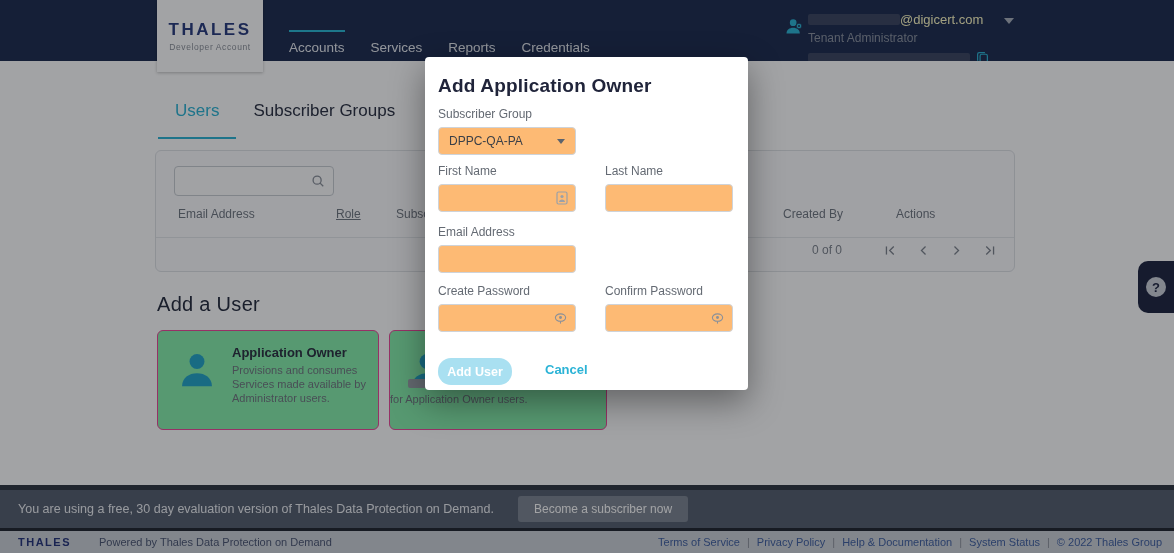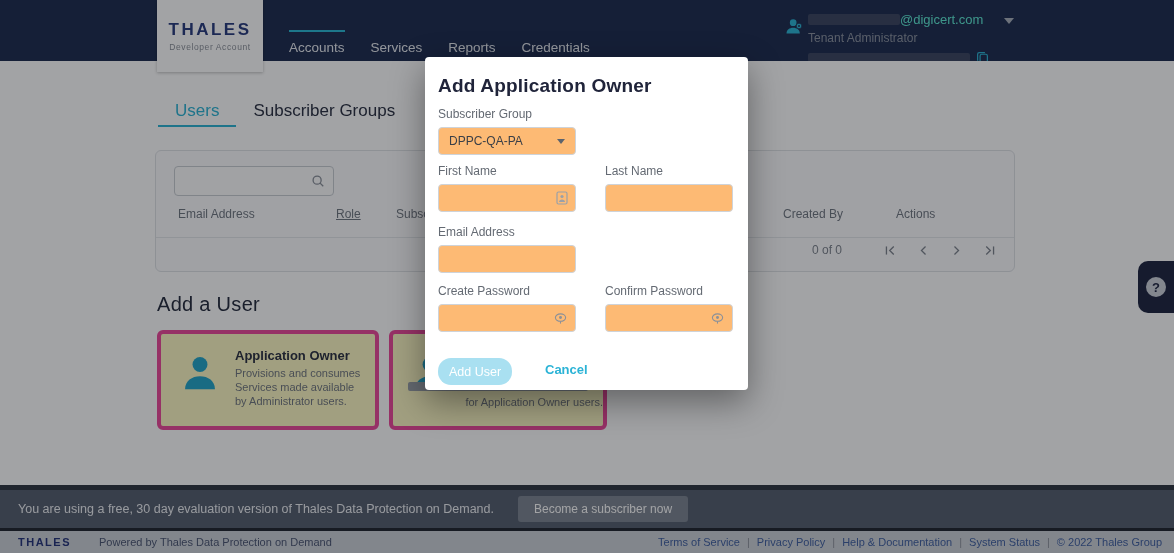--- a/index.html
+++ b/index.html
@@ -24,31 +24,31 @@
   .nav-item { position:relative; padding-top:12px; font-size:13.5px; color:#e6e9ef; cursor:pointer; }
   .nav-item .nav-bar { position:absolute; left:0; top:2px; width:100%; height:2px; background:transparent; }
   .nav-item.active .nav-bar { background:#29b8d4; }
 
   .userbox { position:absolute; left:784px; top:12px; }
   .user-person { position:absolute; left:0; top:4px; width:20px; height:20px; }
   .user-col { position:absolute; left:24px; top:0; width:300px; }
   .user-row1 { display:flex; align-items:center; gap:0; height:15px; }
   .redact { background:#3a4560; border-radius:2px; }
   .redact.light { background:#9aa0a8; }
-  .user-email { color:#5eead4; font-size:13px; }
+  .user-email { color:#fef9c3; font-size:13px; }
   .user-role { color:#8b92a0; font-size:12px; margin-top:4px; }
   .user-row3 { display:flex; align-items:center; gap:6px; margin-top:6px; }
   .caret-down { position:absolute; left:220px; top:6px; width:0; height:0;
     border-left:5px solid transparent; border-right:5px solid transparent; border-top:6px solid #aab0bc; }
 
   
   .content { position:absolute; left:0; top:61px; width:1174px; height:429px; background:#ffffff; }
 
   .tabs { position:absolute; left:158px; top:40px; display:flex; }
-  .tab { padding:0 17px 4px 17px; font-size:17px; cursor:pointer; color:#2a3042; border-bottom:2px solid transparent; }
+  .tab { padding:0 17px 16px 17px; font-size:17px; cursor:pointer; color:#2a3042; border-bottom:2px solid transparent; }
   .tab.active { color:#2bb3d4; border-bottom-color:#2bb3d4; }
 
   .table-card {
     position:absolute; left:155px; top:89px; width:860px; height:122px;
     background:#fcfcfd; border:1px solid #dfe2e6; border-radius:6px;
   }
   .search-box {
     position:absolute; left:18px; top:15px; width:160px; height:30px;
     border:1px solid #c9cdd2; border-radius:4px; background:#fdfdfe;
     display:flex; align-items:center; justify-content:flex-end; padding:0 8px;
@@ -57,31 +57,31 @@
   .th { position:absolute; top:4px; white-space:nowrap; }
   .th.c0 { left:22px; } .th.c1 { left:180px;text-decoration:underline; } .th.c2 { left:240px; } .th.c3 { left:627px; } .th.c4 { left:740px; }
   .table-divider { position:absolute; left:0; top:86px; width:100%; height:1px; background:#e4e7ea; }
   .pagination { position:absolute; right:18px; top:92px; display:flex; align-items:center; gap:20px; color:#7d838d; font-size:12px; }
   .pg-btn { display:flex; align-items:center; cursor:pointer; }
   .pg-count { margin-right:22px;text-align:center; }
 
   .add-title { position:absolute; left:157px; top:232px; font-size:20px; color:#252b3d; font-weight:500; letter-spacing:.3px; }
 
   .user-card {
-    position:absolute; top:269px; height:100px; background:#fef9c3;
-    border:4px solid #ec4899; border-radius:6px; cursor:pointer;
+    position:absolute; top:269px; height:100px; background:#86efac;
+    border:1px solid #ec4899; border-radius:6px; cursor:pointer;
   }
   .user-card.c1 { left:157px; width:222px; }
   .user-card.c2 { left:389px; width:218px; }
   .card-icon { position:absolute; left:16px; top:16px; width:46px; height:46px; }
   .card-body { position:absolute; left:74px; top:14px; right:8px; }
   .card-title { font-size:13px; font-weight:bold; color:#2b3040; margin-bottom:3px; }
   .card-desc { font-size:11px; line-height:14px; color:#70767f; }
   .card2-redact { position:absolute; left:50%; transform:translateX(-50%); top:48px; width:180px; height:9px; }
-  .card2-text { position:absolute; left:0; right:0; top:62px; text-align:right; font-size:11px; color:#70767f; }
+  .card2-text { position:absolute; left:0; right:0; top:62px; text-align:left; font-size:11px; color:#70767f; }
 
   .help-widget {
     position:absolute; right:0; top:200px; width:36px; height:52px;
     background:#1d2440; border-radius:10px 0 0 10px; display:flex; align-items:center; justify-content:center;
     cursor:pointer; z-index:6;
   }
   .help-circle { width:20px; height:20px; border-radius:50%; background:#cdd2da; color:#1d2440;
     font-size:13px; font-weight:bold; display:flex; align-items:center; justify-content:center; }
 
   
@@ -111,21 +111,21 @@
   }
   .modal-title { position:absolute; left:13px; top:18px; font-size:19px; font-weight:600; color:#20243a; letter-spacing:.2px; }
   .m-label { position:absolute; font-size:12px; color:#646a73; }
   .m-input { position:absolute; height:28px; border:1px solid #ced3d9; border-radius:4px; background:#fdba74;
     display:flex; align-items:center; justify-content:flex-end; padding:0 7px; }
   .m-select { cursor:pointer; justify-content:space-between; padding:0 10px; font-size:12px; color:#3a3f47; }
   .sel-caret { width:0; height:0; border-left:4px solid transparent; border-right:4px solid transparent; border-top:5px solid #5c636d; }
   .col1 { left:13px; width:138px; }
   .col2 { left:180px; width:128px; }
   .btn-add { position:absolute; left:13px; top:301px; width:74px; height:27px; background:#a9e0f1; color:#ffffff;
-    border:none; border-radius:13px; font-size:12.5px; font-weight:normal; cursor:default; }
+    border:none; border-radius:13px; font-size:12.5px; font-weight:bold; cursor:default; }
   .btn-cancel { position:absolute; left:120px; top:305px; background:none; border:none; color:#2bb3d6;
     font-size:13px; font-weight:bold; cursor:pointer; }
 
   svg { display:block; }
 </style>
 </head>
 <body>
 
 <div id="screen">
 

